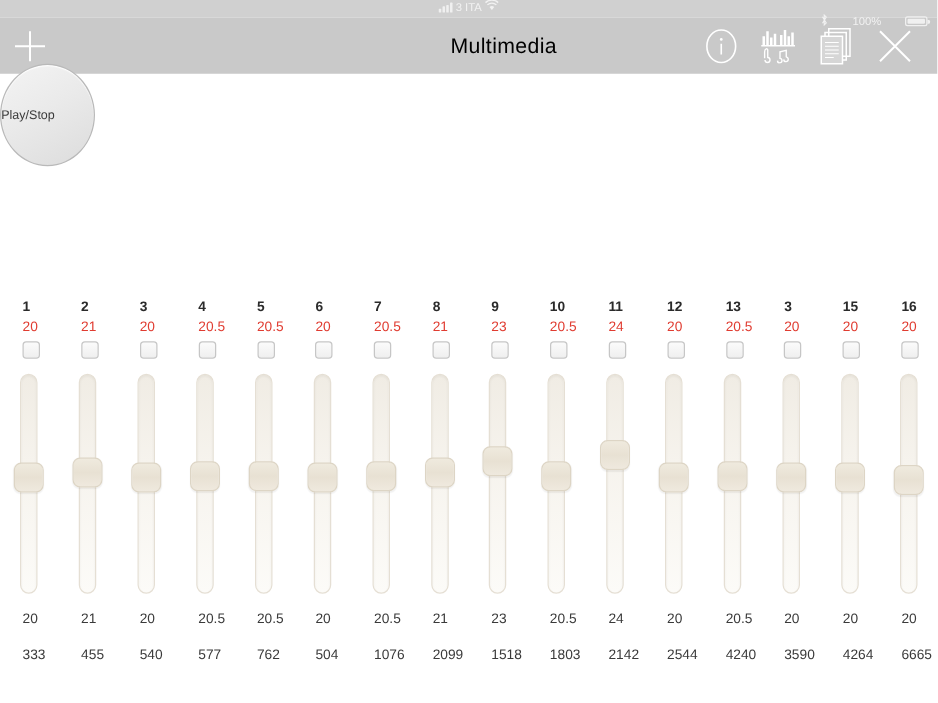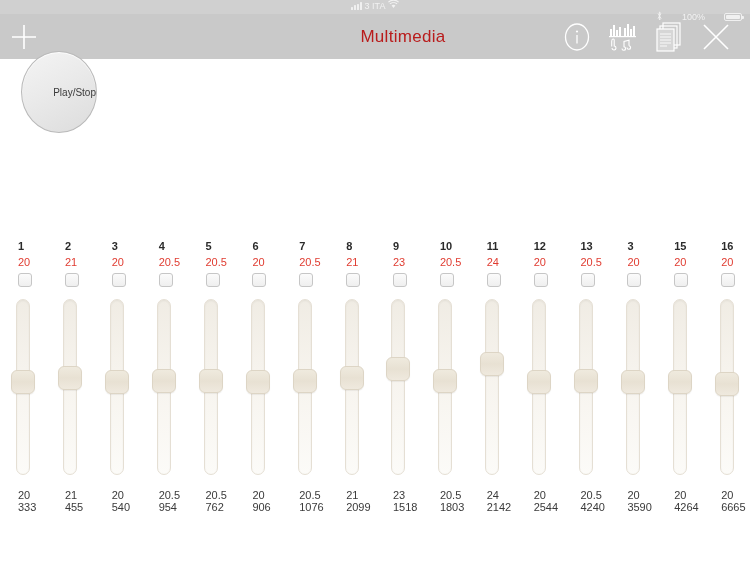--- a/index.html
+++ b/index.html
@@ -51,42 +51,42 @@
 
   
   .navbar {
     position: absolute; top: 14px; left: 0;
     width: 750px; height: 45px;
     background: #c9c9c9;
     display: flex; align-items: center;
   }
   .nav-title {
     position: absolute; left: 16px; right: 0; text-align: center;
-    font-size: 17px; color: #b91c1c; letter-spacing: .3px; padding-left: 40px;
+    font-size: 17px; color: #000000; letter-spacing: .3px; padding-left: 40px;
   }
   .nav-add {
     width: 48px; height: 45px; position: relative; z-index: 2;
     display: flex; align-items: center; justify-content: center;
     cursor: pointer;
   }
   .nav-add svg { display:block; }
   .nav-right {
     margin-left: auto; display: flex; align-items: center;
     gap: 16px; padding-right: 18px; z-index: 2;
   }
   .nav-icon { cursor: pointer; display: flex; align-items: center; justify-content: center; }
 
   
   .playstop {
-    position: absolute; left: 21px; top: 51px;
+    position: absolute; left: 0; top: 51px;
     width: 76px; height: 82px;
     border-radius: 50%;
     background: linear-gradient(150deg, #f4f4f4 0%, #eaeaea 45%, #dcdcdc 100%);
     border: 1px solid #b9b9b9;
-    display: flex; align-items: center; justify-content: flex-end;
+    display: flex; align-items: center; justify-content: flex-start;
     font-size: 10px; color: #3a3a3a;
     cursor: pointer;
     box-shadow: inset 0 1px 1px rgba(255,255,255,.9);
   }
 
   
   .channels {
     position: absolute; left: 0; top: 238px;
     width: 750px; height: 320px;
     display: flex;
@@ -138,21 +138,21 @@
     box-shadow: 0 1px 1px rgba(0,0,0,.06);
   }
 
   .chan-foot1 {
     font-size: 11px; color: #3a3a3a;
     margin-top: 14px;
     align-self: flex-start; margin-left: 18px;
   }
   .chan-foot2 {
     font-size: 11px; color: #3a3a3a;
-    margin-top: 0;
+    margin-top: 17px;
     align-self: flex-start; margin-left: 18px;
   }
 </style>
 </head>
 <body>
 
 <div class="app">
 
   <div class="statusbar">
     <div class="status-left">
@@ -281,21 +281,21 @@
       </div>
       <div class="chan">
         <div class="chan-num">4</div>
         <div class="chan-val">20.5</div>
         <div class="chan-check"></div>
         <div class="slider">
           <div class="track"></div>
           <div class="thumb" style="top:70px"></div>
         </div>
         <div class="chan-foot1">20.5</div>
-        <div class="chan-foot2">954</div>
+        <div class="chan-foot2">577</div>
       </div>
       <div class="chan">
         <div class="chan-num">5</div>
         <div class="chan-val">20.5</div>
         <div class="chan-check"></div>
         <div class="slider">
           <div class="track"></div>
           <div class="thumb" style="top:70px"></div>
         </div>
         <div class="chan-foot1">20.5</div>
@@ -303,21 +303,21 @@
       </div>
       <div class="chan">
         <div class="chan-num">6</div>
         <div class="chan-val">20</div>
         <div class="chan-check"></div>
         <div class="slider">
           <div class="track"></div>
           <div class="thumb" style="top:71px"></div>
         </div>
         <div class="chan-foot1">20</div>
-        <div class="chan-foot2">906</div>
+        <div class="chan-foot2">504</div>
       </div>
       <div class="chan">
         <div class="chan-num">7</div>
         <div class="chan-val">20.5</div>
         <div class="chan-check"></div>
         <div class="slider">
           <div class="track"></div>
           <div class="thumb" style="top:70px"></div>
         </div>
         <div class="chan-foot1">20.5</div>

